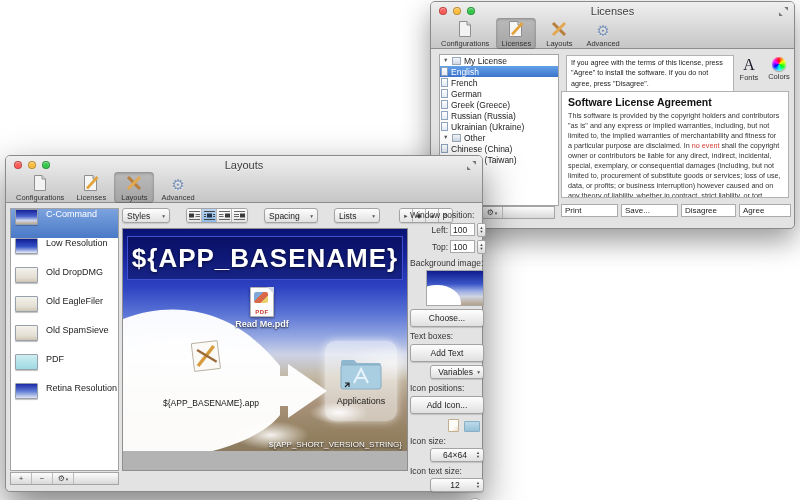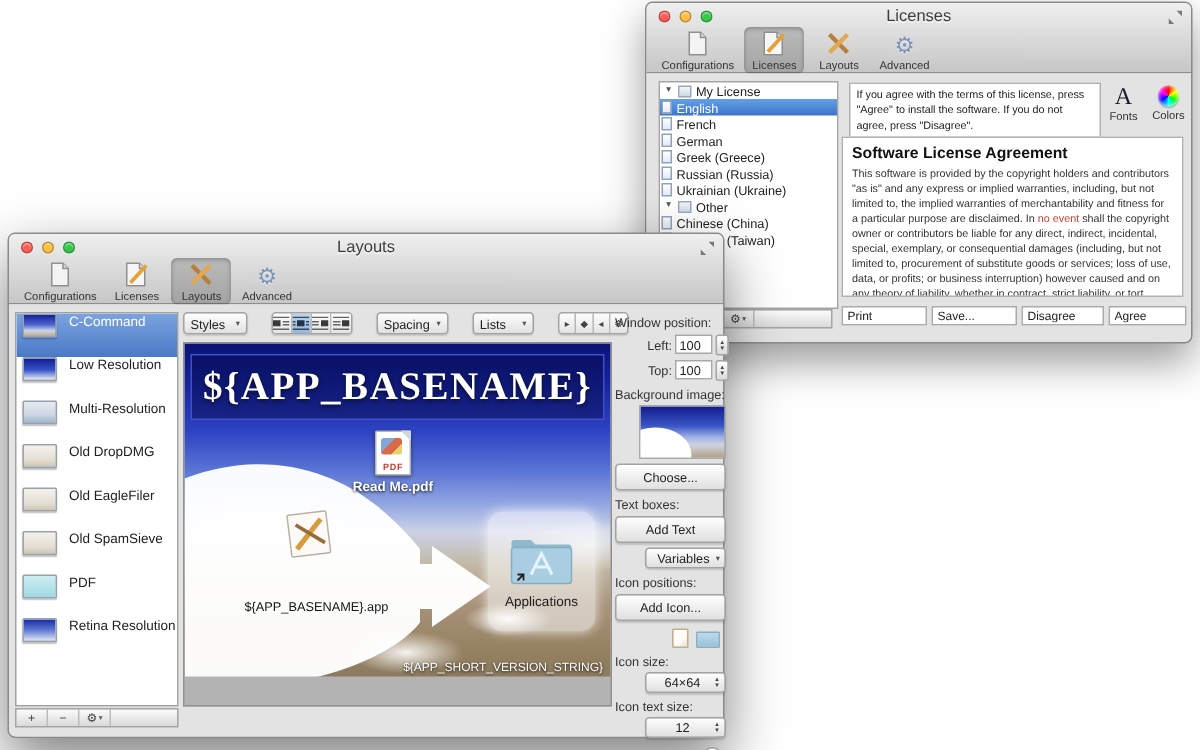--- a/index.html
+++ b/index.html
@@ -51,38 +51,38 @@
   .srow.sel{background:linear-gradient(#7ba3de,#4a79c7);color:#fff}
   .thumb{width:23px;height:16px;border:1px solid #98a0ac;border-radius:1px;flex:none;box-shadow:0 1px 1px rgba(0,0,0,.25)}
   .t-blue{background:linear-gradient(180deg,#15219a 0%,#4a63cd 45%,#cdd6ec 75%,#b9a98e 100%)}
   .t-low{background:linear-gradient(180deg,#101d92 0%,#3754c8 55%,#e9edf5 100%)}
   .t-multi{background:linear-gradient(180deg,#e8ecf2 0%,#cdd6e4 60%,#9fb4cc 100%)}
   .t-old{background:linear-gradient(180deg,#f4f2ec 0%,#e3ded2 70%,#cfc6b4 100%)}
   .t-pdf{background:linear-gradient(180deg,#cdeef2 0%,#9fd9e2 100%)}
   .t-ph{background:linear-gradient(180deg,#dbe8f6 0%,#b9d2ea 60%,#e8e2d2 100%)}
   .t-ret{background:linear-gradient(180deg,#1b2aa4 0%,#5d79d4 50%,#dfe5f2 100%)}
   #laybar{left:4px;top:269px;width:109px;height:13px}
-  .fbar{position:absolute;left:116px;top:4px;width:297px;height:17px;display:flex;align-items:center;gap:16px}
+  .fbar{position:absolute;left:116px;top:4px;width:331px;height:17px;display:flex;align-items:center;gap:16px}
   .pill{height:15px;border:1px solid #a3a3a3;border-radius:3px;background:linear-gradient(#fefefe,#e1e1e1);display:flex;align-items:center;justify-content:space-between;font-size:8.5px;color:#222;padding:0 4px;box-shadow:0 1px 1px rgba(0,0,0,.12)}
   .pill .pa{font-size:5.5px;color:#555;margin-left:4px}
   .alseg,.rseg{display:flex;height:15px;border:1px solid #a3a3a3;border-radius:3px;overflow:hidden;box-shadow:0 1px 1px rgba(0,0,0,.12)}
   .alseg .a{width:15px;display:flex;align-items:center;justify-content:center;background:linear-gradient(#fdfdfd,#e3e3e3);border-right:1px solid #b8b8b8}
   .alseg .a:last-child,.rseg .a:last-child{border-right:none}
   .alseg .a.on{background:linear-gradient(#b9d4f0,#8db9e6)}
   .rseg{margin-left:auto}
   .rseg .a{width:13px;display:flex;align-items:center;justify-content:center;background:linear-gradient(#fdfdfd,#e3e3e3);border-right:1px solid #b8b8b8;font-size:6.5px;color:#444}
   .canvas{position:absolute;left:116px;top:25px;width:286px;height:243px;border:1px solid #8f8f8f;background:#b3b3b3;overflow:hidden}
   .img{position:absolute;left:0;top:0;width:284px;height:224px;background:
     radial-gradient(42px 16px at 76% 82%,rgba(255,255,255,.95),rgba(255,255,255,0) 70%),
     radial-gradient(55px 20px at 52% 92%,rgba(255,255,255,.9),rgba(255,255,255,0) 70%),
     radial-gradient(70px 26px at 95% 60%,rgba(255,255,255,.55),rgba(255,255,255,0) 70%),
     radial-gradient(90px 30px at 20% 52%,rgba(255,255,255,.5),rgba(255,255,255,0) 70%),
     linear-gradient(180deg,#0a1273 0%,#17259c 12%,#2e43c3 26%,#5b75d6 38%,#94a7e2 48%,#ccd2e6 56%,#c2b8a4 66%,#a8927a 78%,#93805f 92%,#8a7a61 100%)}
   .banner{position:absolute;left:4px;top:7px;width:276px;height:44px;border:1px solid #4150ce;background:rgba(4,8,70,.45);display:flex;align-items:center;justify-content:center}
-  .banner span{font-family:Liberation Serif, serif;font-weight:bold;font-size:26px;color:#fff;letter-spacing:1px;text-shadow:0 1px 3px rgba(0,0,0,.6);white-space:nowrap}
+  .banner span{font-family:Liberation Sans, sans-serif;font-weight:bold;font-size:26px;color:#fff;letter-spacing:1px;text-shadow:0 1px 3px rgba(0,0,0,.6);white-space:nowrap}
   .swoosh{position:absolute;left:0;top:0}
   .readme{position:absolute;left:107px;top:58px;width:64px;text-align:center}
   .pdficon{width:24px;height:30px;background:#fff;border:1px solid #b5b5b5;margin:0 auto;position:relative;border-radius:1px;box-shadow:0 1px 3px rgba(0,0,0,.45)}
   .pdficon::before{content:"";position:absolute;left:3px;top:4px;width:14px;height:11px;background:linear-gradient(135deg,#7fa8d8 0 40%,#d86a4a 40% 70%,#e8d06a 70% 100%);border-radius:2px}
   .pdficon::after{content:"";position:absolute;right:-1px;top:-1px;border-style:solid;border-width:0 7px 7px 0;border-color:transparent #cdd6e0 transparent transparent}
   .pdfbadge{position:absolute;left:0;right:0;bottom:1px;font-size:6px;font-weight:bold;color:#d03a2a;letter-spacing:.5px}
   .wlbl{margin-top:2px;font-size:9px;font-weight:bold;color:#fff;text-shadow:0 1px 2px rgba(0,0,0,.9);white-space:nowrap}
   .appblock{position:absolute;left:40px;top:110px;width:86px;text-align:center}
   .applbl{margin-top:19px;font-size:8.5px;color:#151515;white-space:nowrap}
   .apps{position:absolute;left:202px;top:112px;width:72px;height:80px;background:rgba(255,255,255,.52);border-radius:10px;box-shadow:0 0 8px rgba(255,255,255,.7);display:flex;flex-direction:column;align-items:center;justify-content:center;gap:3px}
@@ -293,24 +293,20 @@
     <div class="sbox">
       <div class="srow sel">
           <span class="thumb t-blue"></span>
           <span>C-Command</span>
         </div>
       <div class="srow">
           <span class="thumb t-low"></span>
           <span>Low Resolution</span>
         </div>
       <div class="srow">
-          <span class="thumb t-multi"></span>
-          <span>Multi-Resolution</span>
-        </div>
-      <div class="srow">
           <span class="thumb t-old"></span>
           <span>Old DropDMG</span>
         </div>
       <div class="srow">
           <span class="thumb t-old"></span>
           <span>Old EagleFiler</span>
         </div>
       <div class="srow">
           <span class="thumb t-old"></span>
           <span>Old SpamSieve</span>

